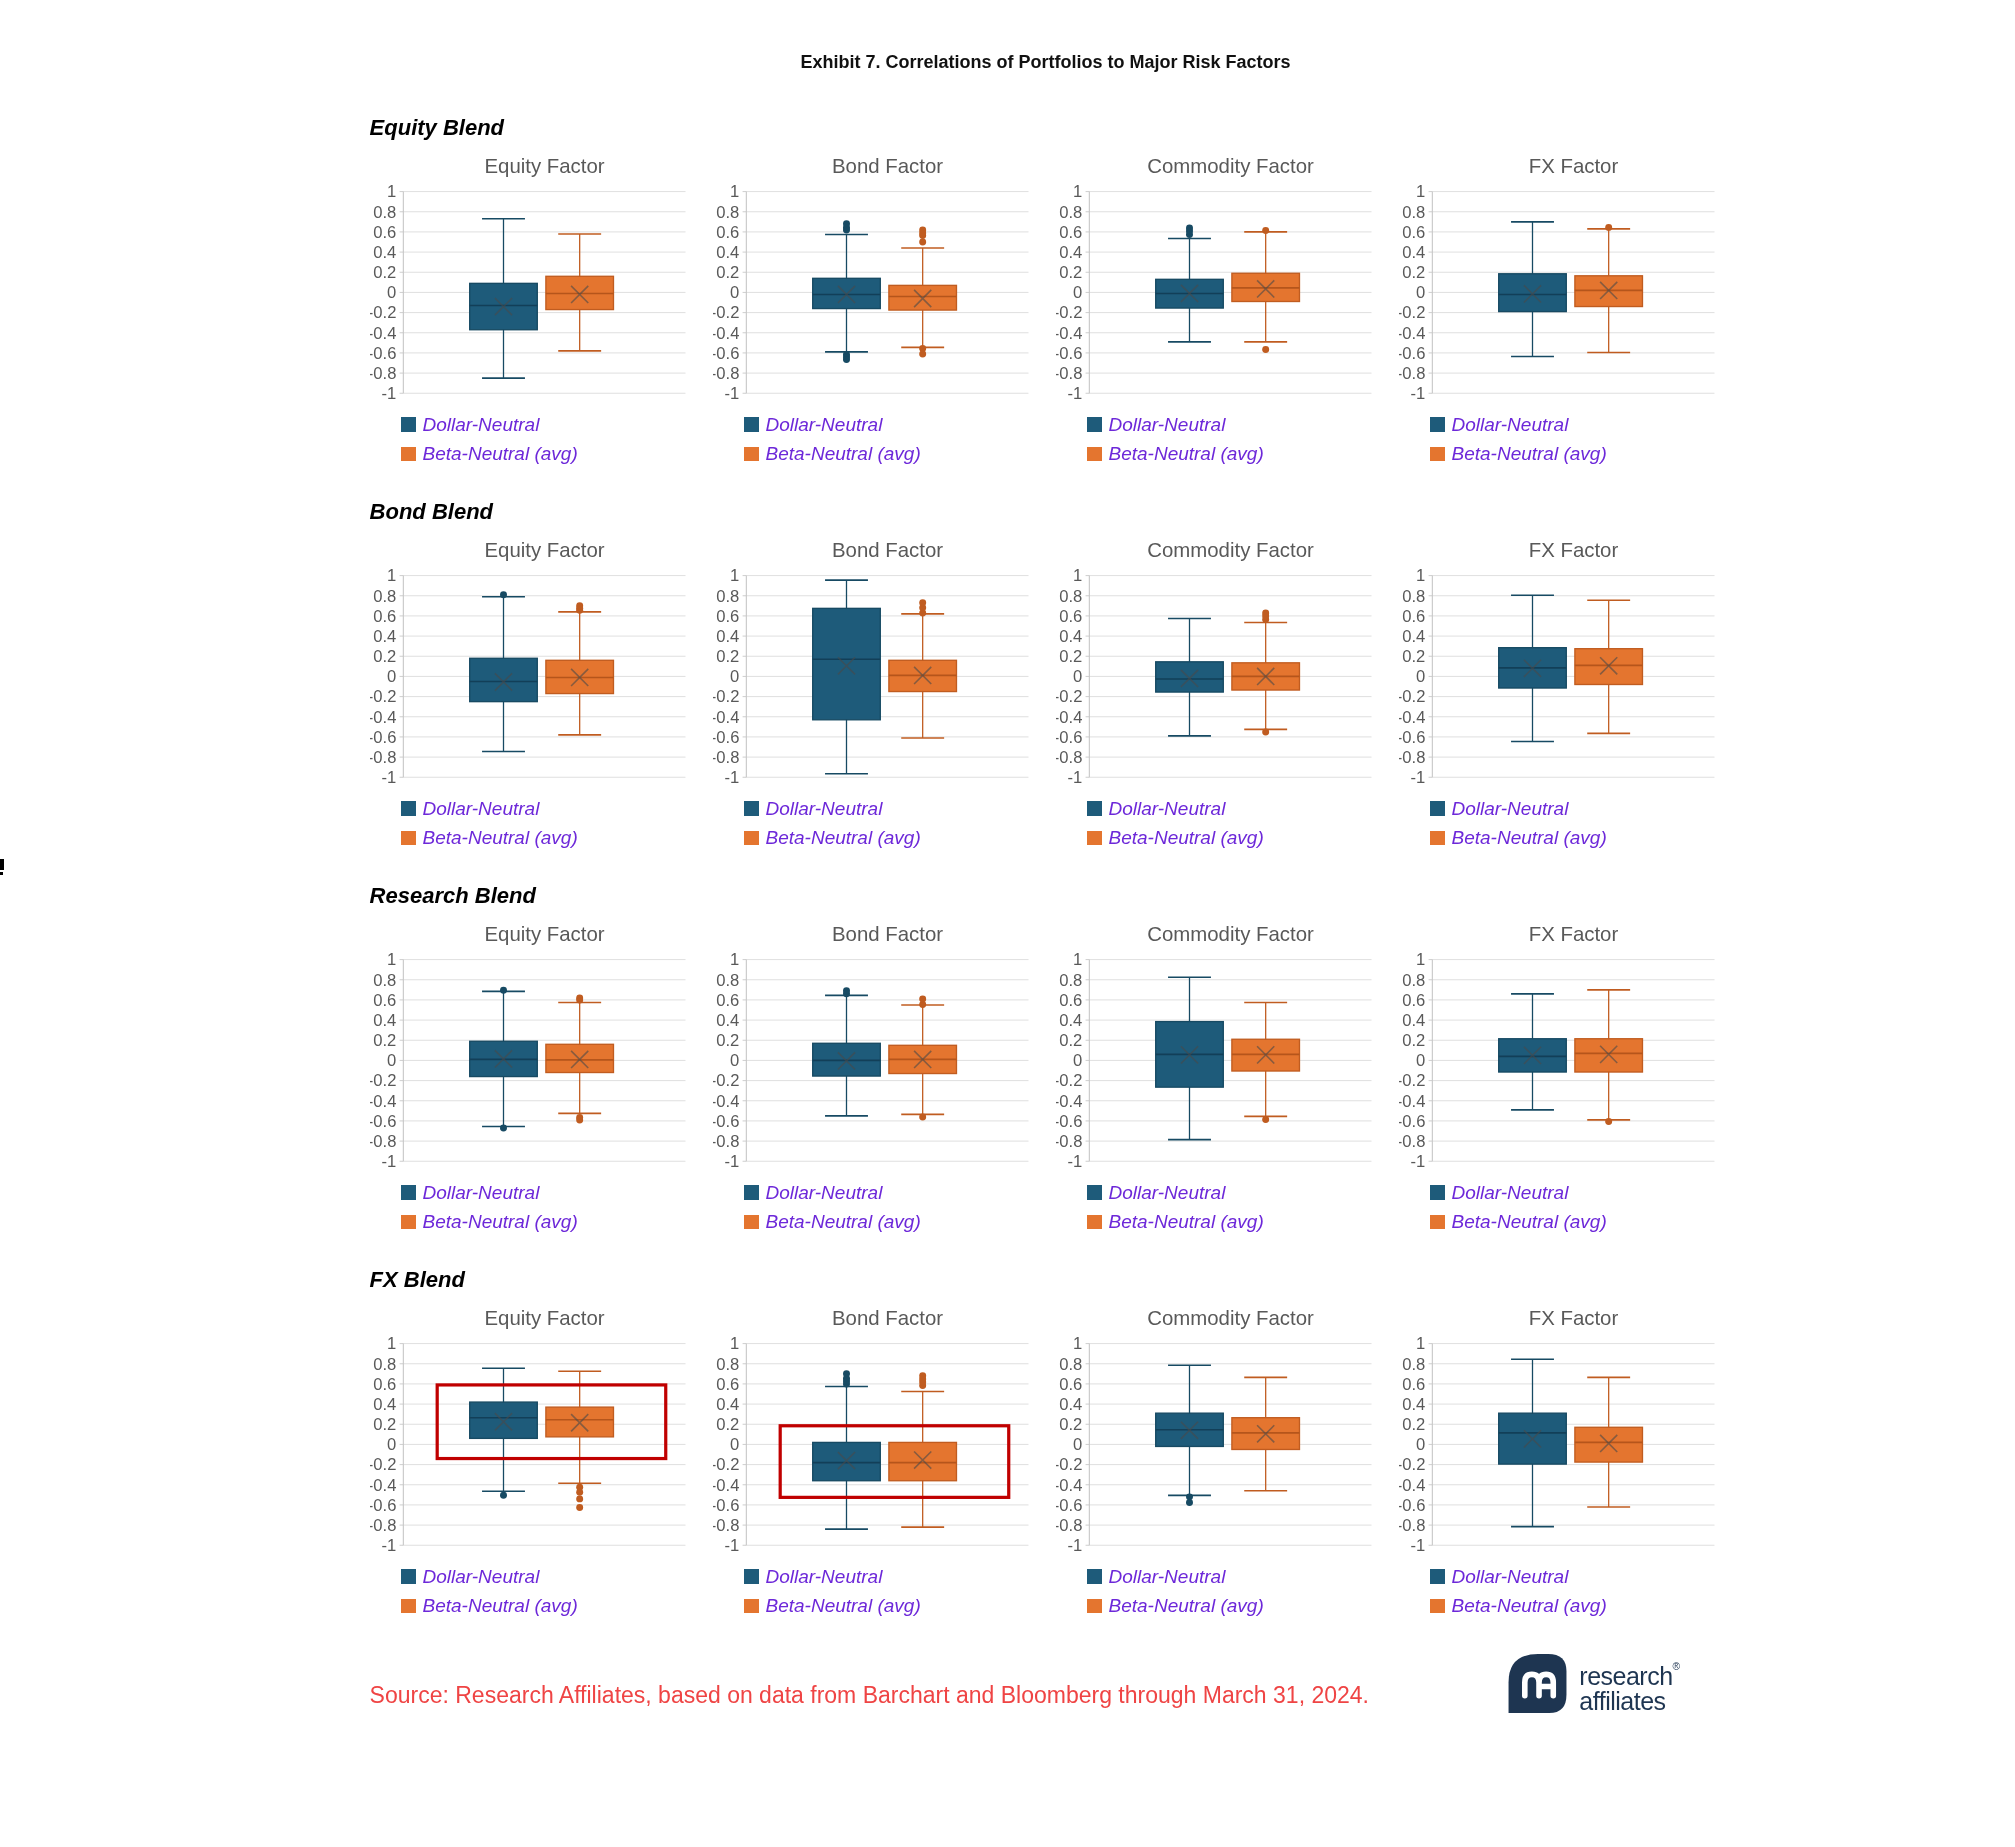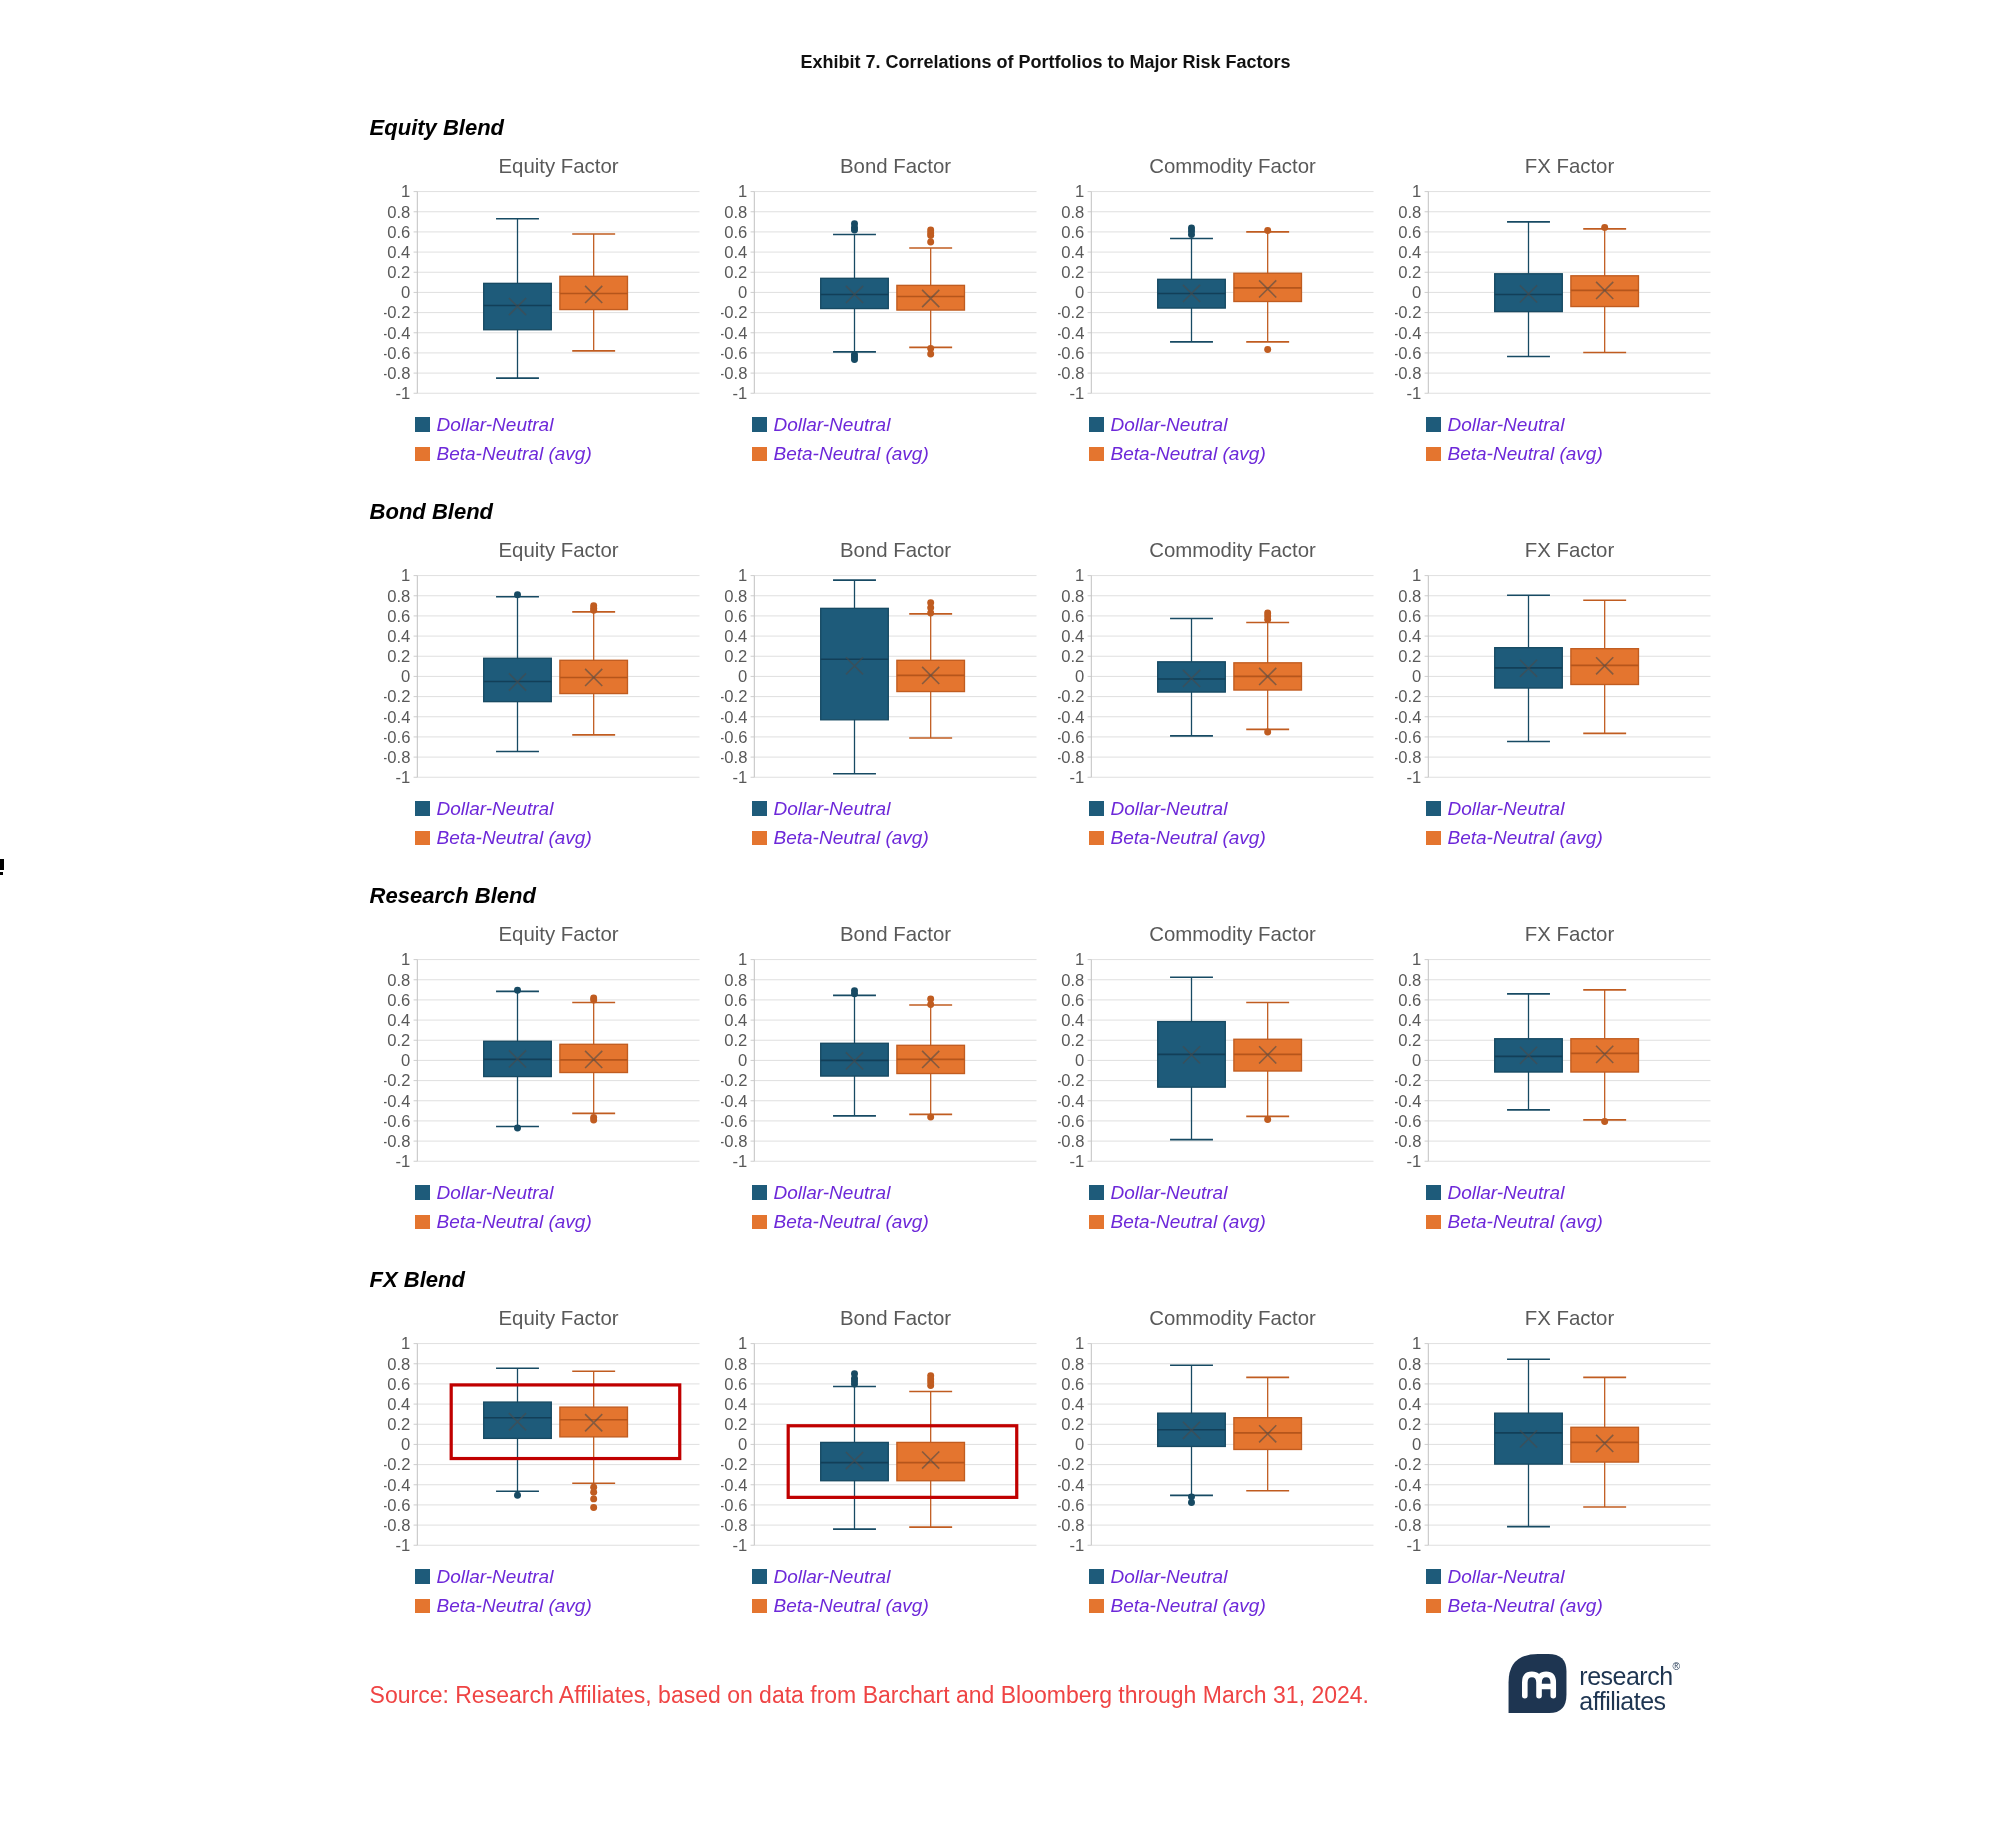--- a/index.html
+++ b/index.html
@@ -5,21 +5,21 @@
   html,body{margin:0;padding:0;background:#ffffff;}
   .page{position:relative;width:2015px;height:1847px;background:#ffffff;overflow:hidden;
         font-family:"Liberation Sans", sans-serif;}
   .content{margin-left:347px;width:1338px;}
   .main-title{margin:0;padding:52px 0 0 59px;text-align:center;
               font-size:18px;font-weight:bold;color:#111111;letter-spacing:0px;}
   .sections{margin-top:42px;}
   .section{margin-bottom:34px;}
   .section-title{font-size:22px;font-weight:bold;font-style:italic;color:#000000;
                  padding-left:22.6px;margin-bottom:14px;}
-  .charts-row{display:flex;gap:15px;margin-left:37px;}
+  .charts-row{display:flex;gap:21px;margin-left:23px;}
   .cell{width:322px;}
   .plot-title{font-size:20.4px;color:#595959;text-align:center;padding-left:27px;height:28px;}
   .legend{margin:3.2px 0 0 31px;}
   .legend-item{display:flex;align-items:center;gap:7px;margin-top:7.5px;}
   .legend-swatch{width:14.5px;height:14.5px;flex:0 0 auto;}
   .legend-label{font-size:19px;color:#6d28d9;white-space:nowrap;font-style:italic;}
   .footer{display:flex;justify-content:space-between;align-items:flex-end;margin-top:14px;}
   .source{font-size:23px;color:#ef4444;padding-left:22.6px;padding-bottom:7.5px;}
   .logo{display:flex;align-items:center;gap:9px;margin-right:5.4px;}
   .logo-text{line-height:25px;font-size:25px;color:#1E3551;letter-spacing:-0.5px;}

